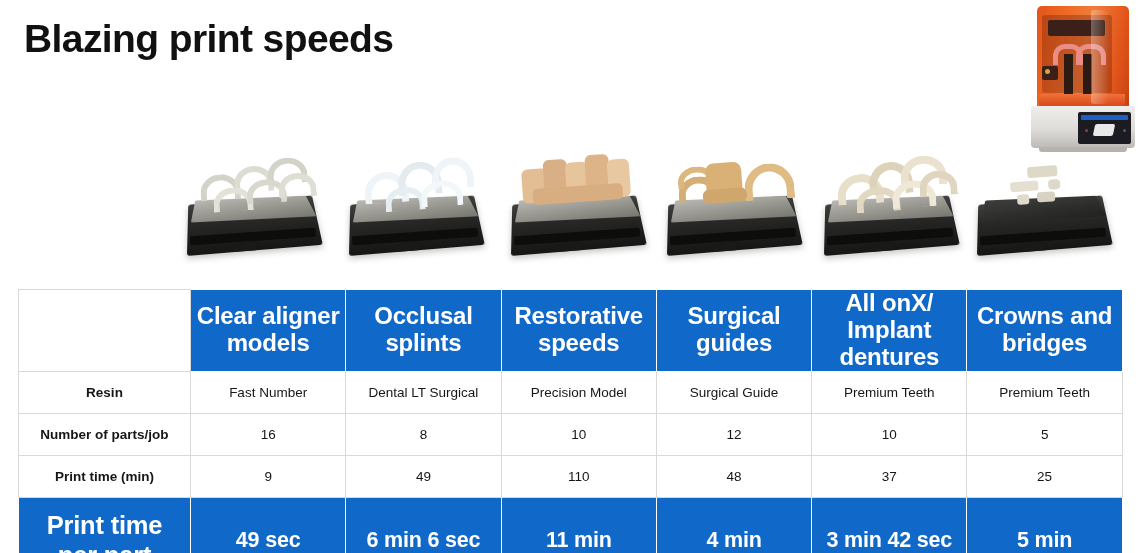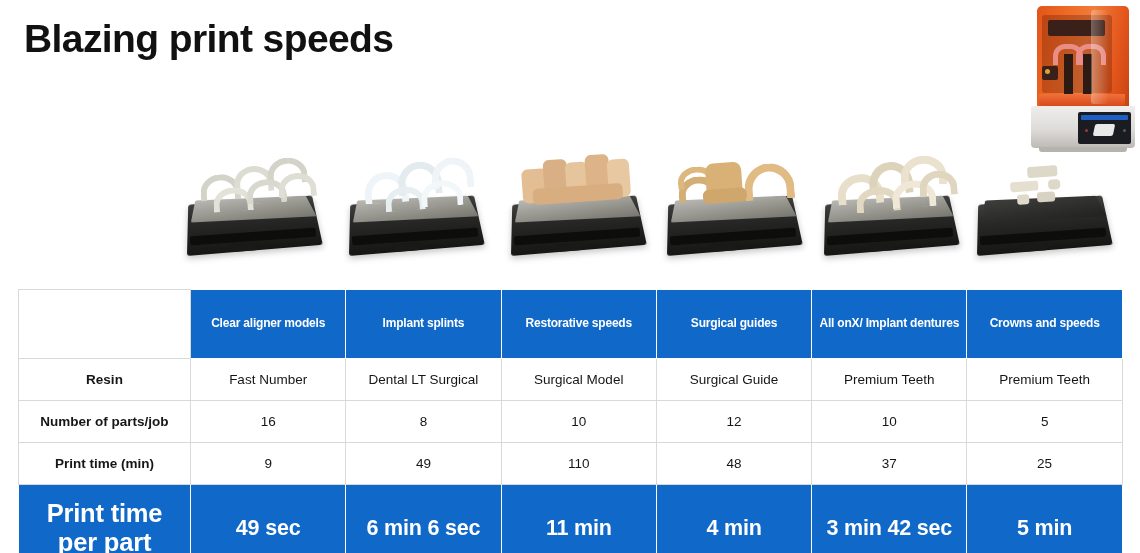--- a/index.html
+++ b/index.html
@@ -277,21 +277,21 @@
     padding: 8px;
   }
   .speed-table .col-label { width: 172px; }
   .speed-table .col-data  { width: 155.3px; }
 
   
   tr.header-row td {
     height: 68px;
     background: #1068c9;
     color: #ffffff;
-    font-size: 12px;
+    font-size: 24px;
     font-weight: bold;
     line-height: 1.12;
     border: 1px solid #ffffff;
     padding: 0 4px;
     letter-spacing: -0.2px;
   }
   tr.header-row td.blank-head {
     background: #ffffff;
     border: 1px solid #d9d9d9;
   }
@@ -444,32 +444,32 @@
       <col class="col-data">
       <col class="col-data">
     <col class="col-data">
       <col class="col-data">
       <col class="col-data">
   </colgroup>
   <tbody>
     <tr class="header-row">
       <td class="blank-head"></td>
       <td>Clear aligner models</td>
-      <td>Implant splints</td>
+      <td>Occlusal splints</td>
       <td>Restorative speeds</td>
       <td>Surgical guides</td>
       <td>All onX/ Implant dentures</td>
-      <td>Crowns and speeds</td>
+      <td>Crowns and bridges</td>
     </tr>
 
     <tr class="data-row">
       <td class="row-label">Resin</td>
       <td>Fast Number</td>
       <td>Dental LT Surgical</td>
-      <td>Surgical Model</td>
+      <td>Precision Model</td>
       <td>Surgical Guide</td>
       <td>Premium Teeth</td>
       <td>Premium Teeth</td>
     </tr>
 
 
     <tr class="data-row">
       <td class="row-label">Number of parts/job</td>
       <td>16</td>
       <td>8</td>

